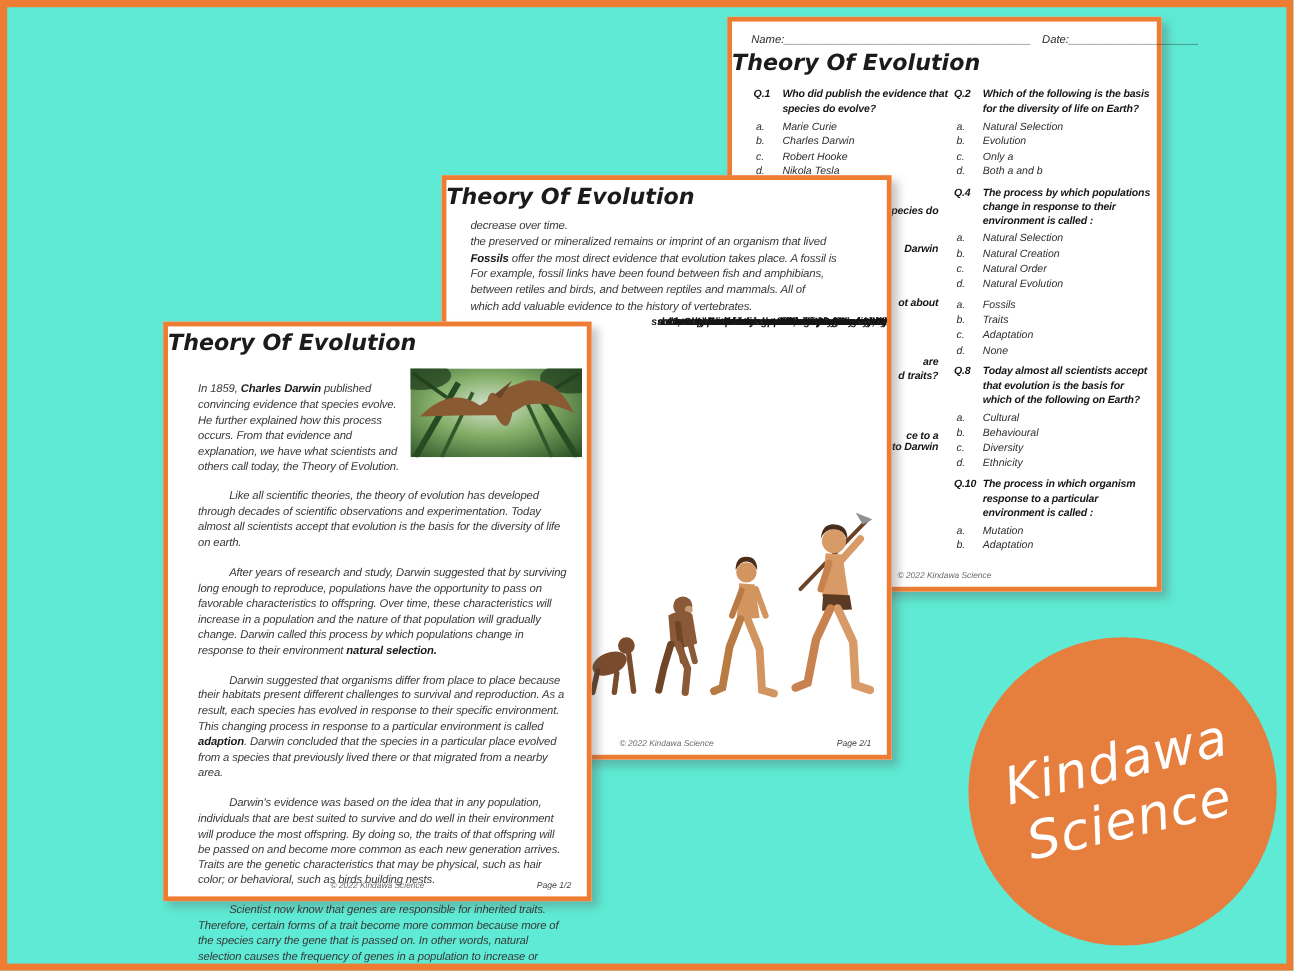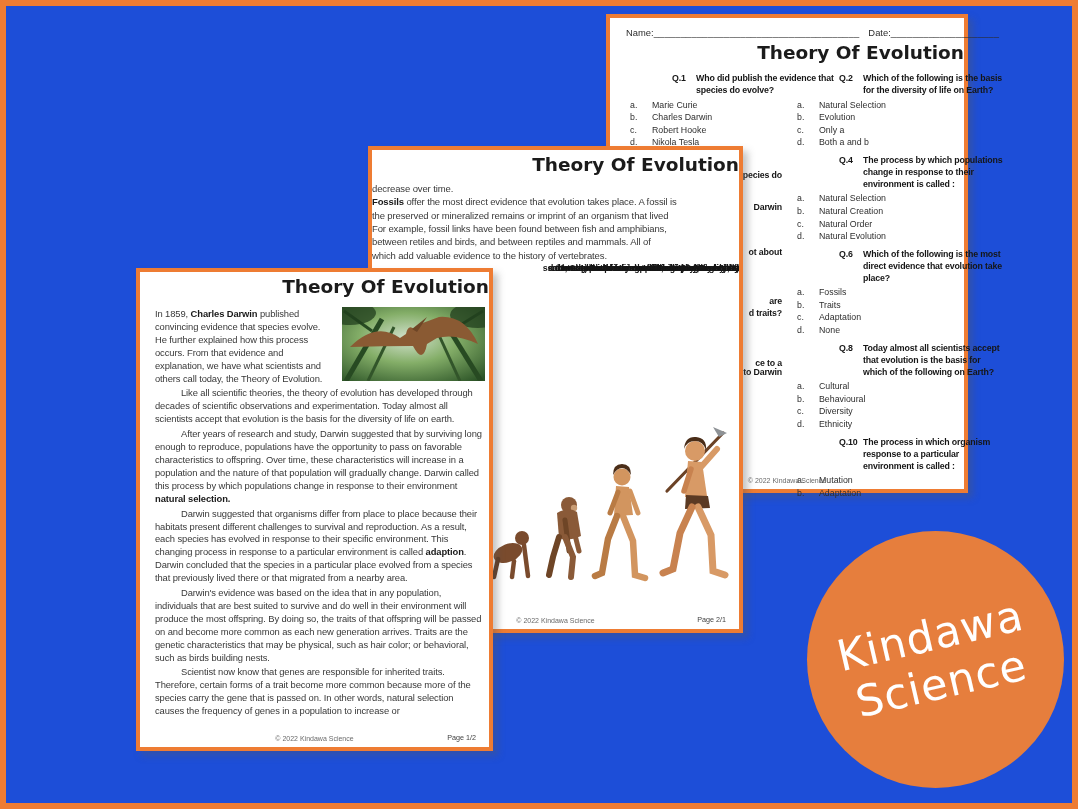--- a/index.html
+++ b/index.html
@@ -1,68 +1,68 @@
 <!DOCTYPE html>
 <html style="--orange: #EE7C33; --badge-orange: #E67E3D; --muted: #6A6A6A;"><head>
 <meta charset="utf-8">
 <style>
   html,body{margin:0;padding:0;background:#ffffff;}
   body{width:1078px;height:809px;position:relative;overflow:hidden;
        font-family:"Liberation Sans",sans-serif;}
   .canvas{position:absolute;left:0;top:0;width:1078px;height:809px;
           box-sizing:border-box;border:6px solid var(--orange,#EE7C33);
-          background:#1d4ed8;overflow:hidden;}
+          background:#5eead4;overflow:hidden;font-style:italic;}
 
   
   .page{position:absolute;background:#fff;box-sizing:border-box;
         border:4px solid var(--orange,#EE7C33);
         box-shadow:5px 5px 7px rgba(90,90,90,.35);}
   .page.quiz {left:600px;top:8px;  width:362px;height:479px;z-index:1;}
   .page.mid  {left:362px;top:140px;width:375px;height:487px;z-index:2;}
   .page.front{left:130px;top:262px;width:357px;height:483px;z-index:3;}
 
-  .sheet-title{text-align:right;margin:3px 0 0 0;
+  .sheet-title{text-align:left;margin:3px 0 0 0;
         font-family:"DejaVu Sans",sans-serif;font-weight:700;
         font-size:18.5px;line-height:24px;color:#1b1b1b;letter-spacing:0px;}
   .sheet-footer{position:absolute;left:0;right:0;bottom:5px;text-align:center;
         font-size:7px;color:var(--muted,#6a6a6a);}
   .page-label{position:absolute;right:13px;bottom:5px;
         font-size:7.2px;color:#3f3f3f;}
 
   
   .qp-header{padding:9px 0 0 16px;font-size:9.4px;color:#2c2c2c;white-space:nowrap;}
   .qp-header .blank{letter-spacing:0.2px;color:#2c2c2c;}
   .qp-header .date-label{margin-left:9px;}
   .qgrid{display:flex;padding:7px 4px 0 18px;}
   .qcol.left{width:167px;flex:none;}
   .qcol.right{flex:1;min-width:0;}
   .qblock{margin-bottom:5px;}
   .qhead{display:flex;font-weight:700;font-size:8.8px;line-height:12px;
-         color:#161616;letter-spacing:-0.15px;margin-left:44px;}
+         color:#161616;letter-spacing:-0.15px;}
   .qnum{width:24px;flex:none;}
   .qline,.opttext{white-space:nowrap;}
   .opts{margin-top:2.5px;}
   .optrow{display:flex;font-size:8.8px;line-height:12.6px;color:#2e2e2e;}
   .optletter{width:22px;flex:none;padding-left:2px;}
   .fraglayer{position:absolute;left:18px;top:0;width:154px;height:100%;pointer-events:none;}
   .frag{position:absolute;right:0;white-space:nowrap;font-weight:700;
         font-size:8.8px;color:#161616;letter-spacing:-0.15px;}
 
   
-  .mbody{padding:5px 4px 0 0;font-size:9.5px;line-height:13.35px;
+  .mbody{padding:5px 4px 0 20px;font-size:9.5px;line-height:13.35px;
          color:#383838;letter-spacing:-0.12px;}
   .mline{white-space:nowrap;overflow:hidden;}
   .mline.frag{padding-left:110px;}
   .mline b,.fbody b{color:#191919;}
   .evo{position:absolute;left:78px;top:277px;width:290px;height:170px;}
 
   
   .fbody{padding:7px 4px 0 13px;font-size:9.4px;line-height:12.9px;
          color:#383838;letter-spacing:-0.1px;}
-  .fbody p{margin:2px;}
+  .fbody p{margin:12px;}
   .fbody p.ind{text-indent:26px;}
   .ptero{float:right;width:143px;height:74px;margin:1px 0 3px 8px;}
 
   
   .badge{position:absolute;left:801px;top:525px;width:257px;height:257px;
          border-radius:50%;background:var(--badge-orange,#E67E3D);z-index:4;
          display:flex;align-items:center;justify-content:center;}
   .badge-rot{transform:rotate(-13deg);text-align:center;color:#ffffff;
          font-family:"DejaVu Sans",sans-serif;font-size:43px;line-height:1.13;
          letter-spacing:1px;}
@@ -157,28 +157,20 @@
                 <span class="optletter">c.</span>
                 <span class="opttext">Natural Order</span>
               </div>
               <div class="optrow">
                 <span class="optletter">d.</span>
                 <span class="opttext">Natural Evolution</span>
               </div>
             </div>
           </div>
           <div class="qblock">
-            <div class="qhead">
-              <span class="qnum">Q.6</span>
-              <span class="qtext">
-                <div class="qline">Which of the following is the most</div>
-                <div class="qline">direct evidence that evolution take</div>
-                <div class="qline">place?</div>
-              </span>
-            </div>
             <div class="opts">
               <div class="optrow">
                 <span class="optletter">a.</span>
                 <span class="opttext">Fossils</span>
               </div>
               <div class="optrow">
                 <span class="optletter">b.</span>
                 <span class="opttext">Traits</span>
               </div>
               <div class="optrow">
@@ -250,22 +242,22 @@
         <div class="frag" style="top: 349px;">to Darwin</div>
         <div class="frag" style="top: 340px;">ce to a</div>
       </div>
     <div class="sheet-footer">© 2022 Kindawa Science</div>
   </section>
 
   <section class="page mid">
     <h1 class="sheet-title">Theory Of Evolution</h1>
     <div class="mbody">
         <div class="mline"><span>decrease over time.</span></div>
+        <div class="mline"><span>the preserved or mineralized remains or imprint of an organism that lived</span></div>
         <div class="mline"><b>Fossils</b><span> offer the most direct evidence that evolution takes place. A fossil is</span></div>
-        <div class="mline"><span>the preserved or mineralized remains or imprint of an organism that lived</span></div>
         <div class="mline"><span>For example, fossil links have been found between fish and amphibians,</span></div>
         <div class="mline"><span>between retiles and birds, and between reptiles and mammals. All of</span></div>
         <div class="mline"><span>which add valuable evidence to the history of vertebrates.</span></div>
         <div class="mline frag"><span>able explanation for the biological diversity on</span></div>
         <div class="mline frag"><span>common evidence, most scientist agree on the</span></div>
         <div class="mline frag"><span>ts: 1) Earth is about 4.5 billion years old, 2)</span></div>
         <div class="mline frag"><span>earth for most of its history, and 3) All</span></div>
         <div class="mline frag"><span>lved from earlier, simpler life-forms.</span></div>
         <div class="mline frag"><span>2, Charles Darwin set off on a journey by the</span></div>
         <div class="mline frag"><span>ssor on the naval voyage of the HMS Beagle that</span></div>

